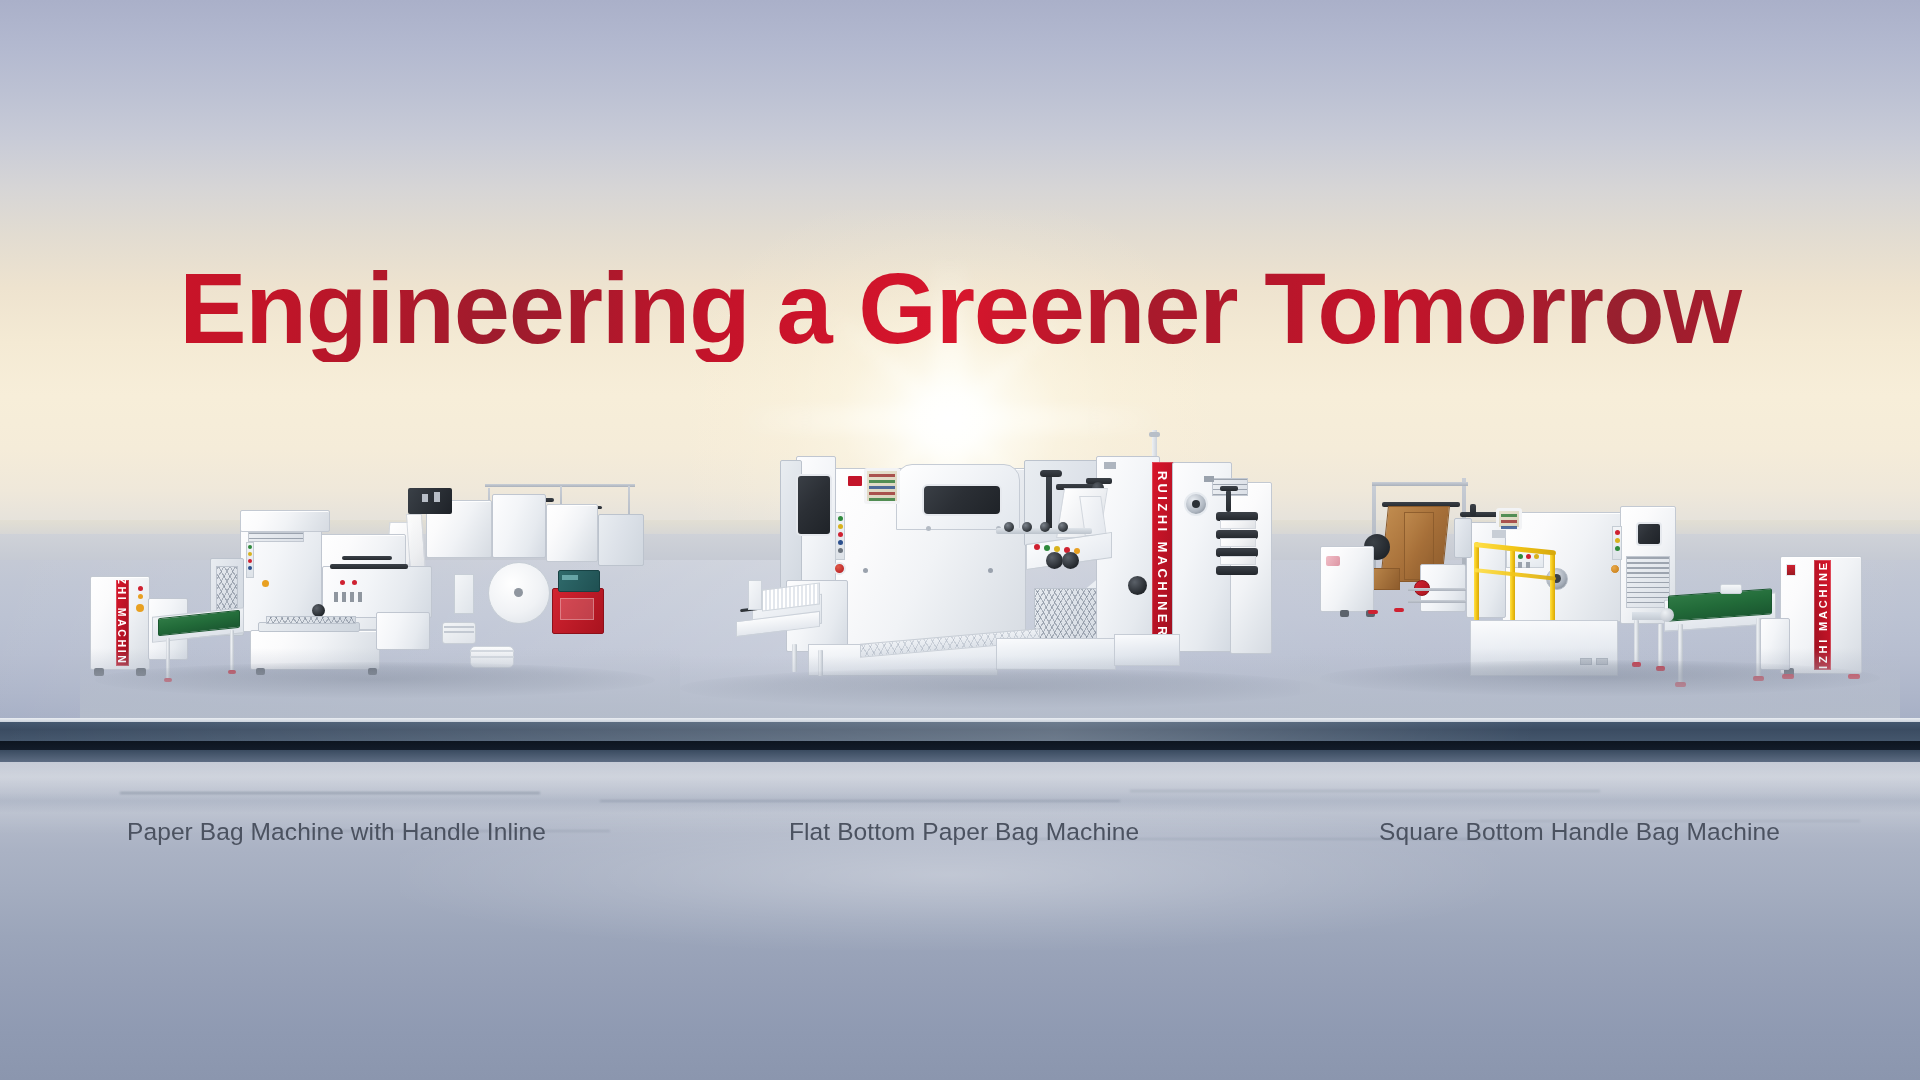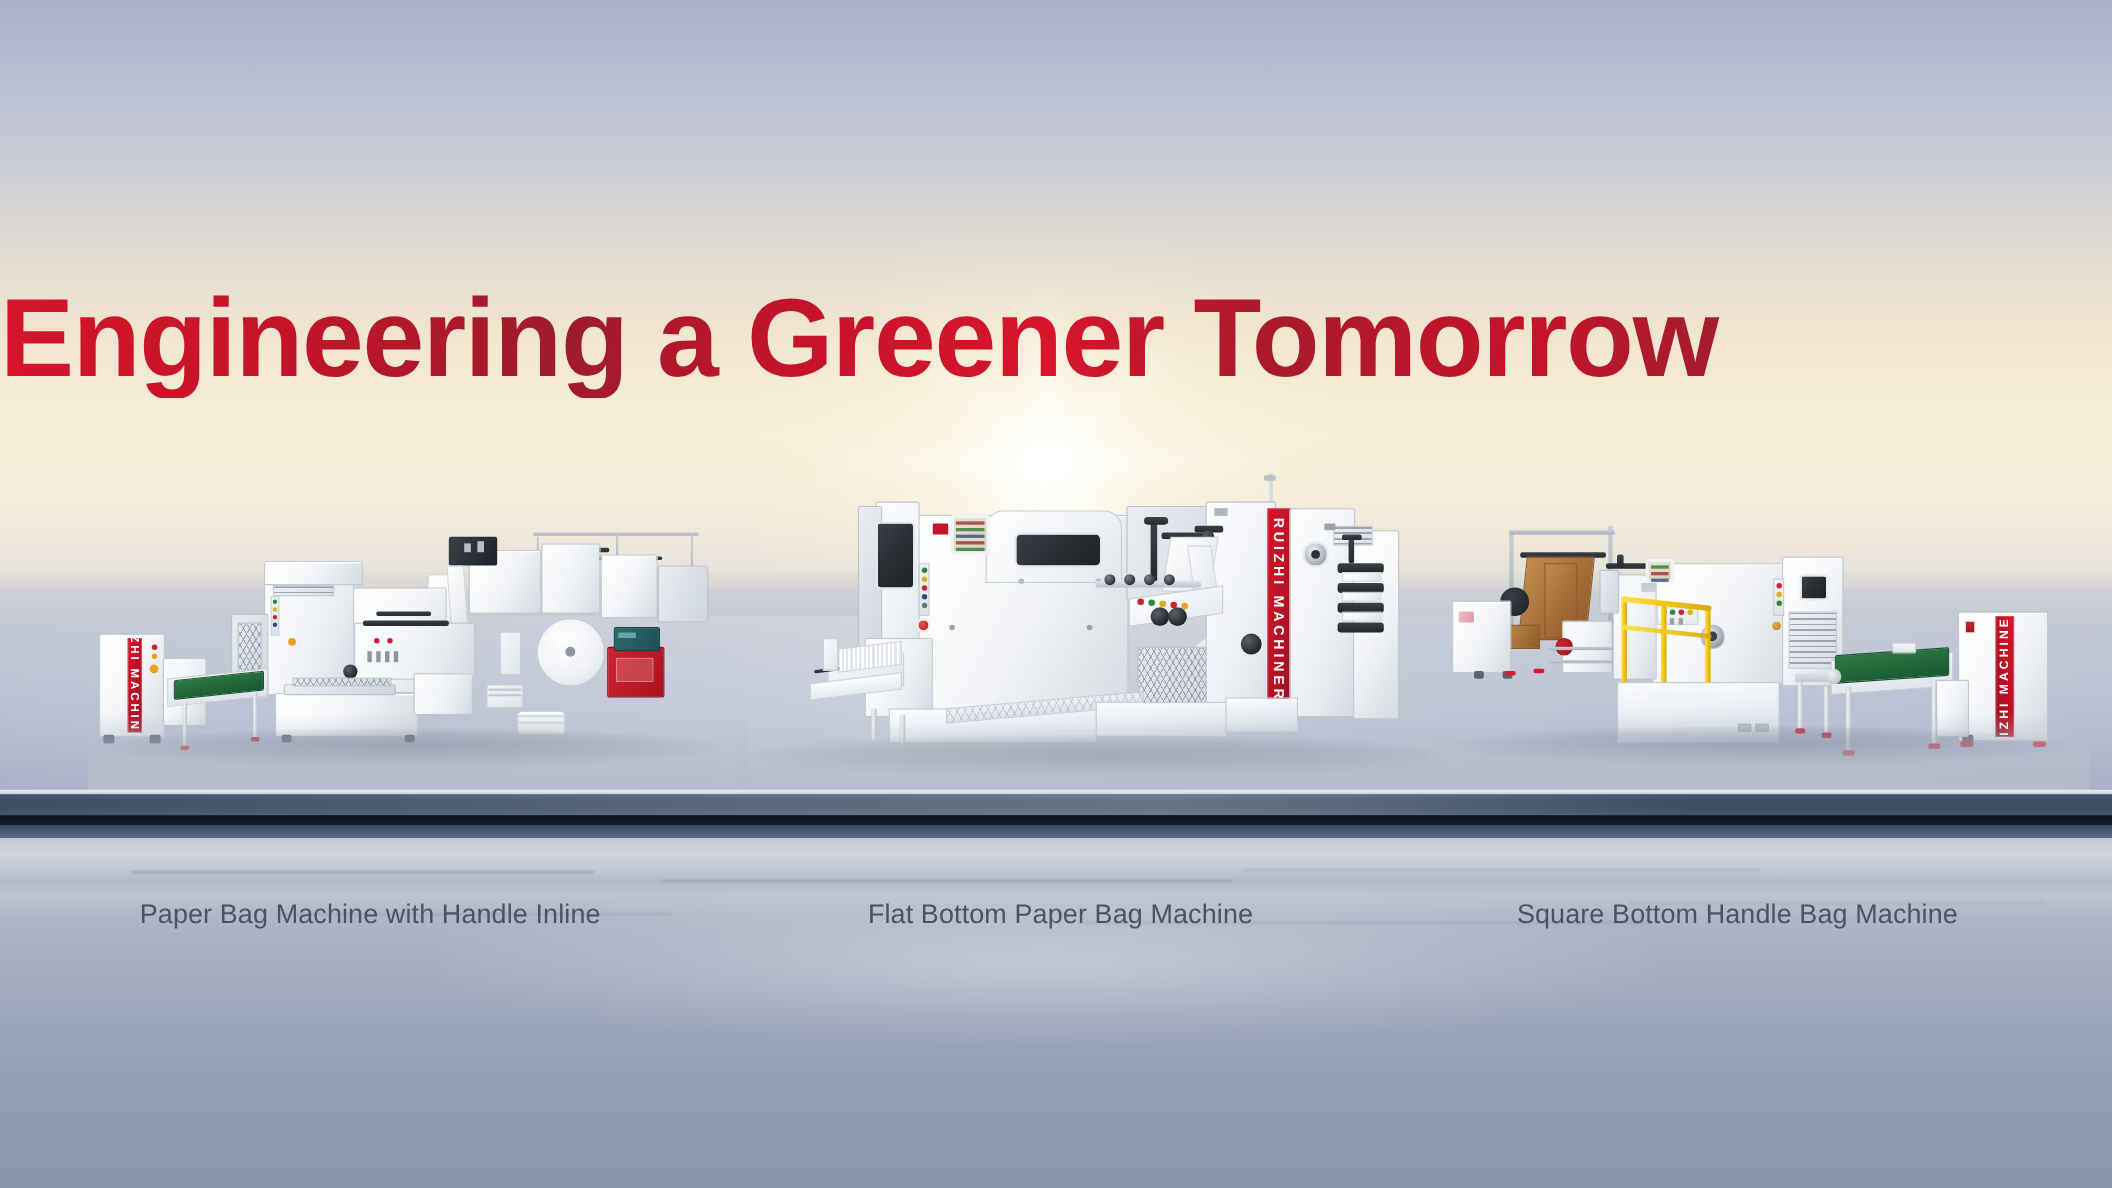--- a/index.html
+++ b/index.html
@@ -108,21 +108,21 @@
   .floor-glow{
     position:absolute;left:950px;top:800px;width:1100px;height:150px;transform:translateX(-50%);
     background:radial-gradient(ellipse at center,rgba(255,255,255,.30) 0%,rgba(255,255,255,.10) 45%,rgba(255,255,255,0) 75%);
     pointer-events:none;
   }
   .floor-line{position:absolute;background:rgba(62,78,100,.30);filter:blur(1.2px);height:2px;}
 
   
   .headline{
     position:absolute;left:0;top:255px;width:1920px;
-    text-align:left;
+    text-align:center;
     font-size:101px;line-height:1.06;
     font-weight:700;letter-spacing:-1.2px;
     background:linear-gradient(100deg,#d5142a 0%,#c31428 14%,#9d1c2d 27%,#c5132a 38%,#d7152c 50%,#a81a2c 60%,#c6132a 72%,#98202f 84%,#c21329 100%);
     -webkit-background-clip:text;background-clip:text;
     color:transparent;-webkit-text-fill-color:transparent;
     white-space:nowrap;
     text-shadow:none;
   }
 
   

